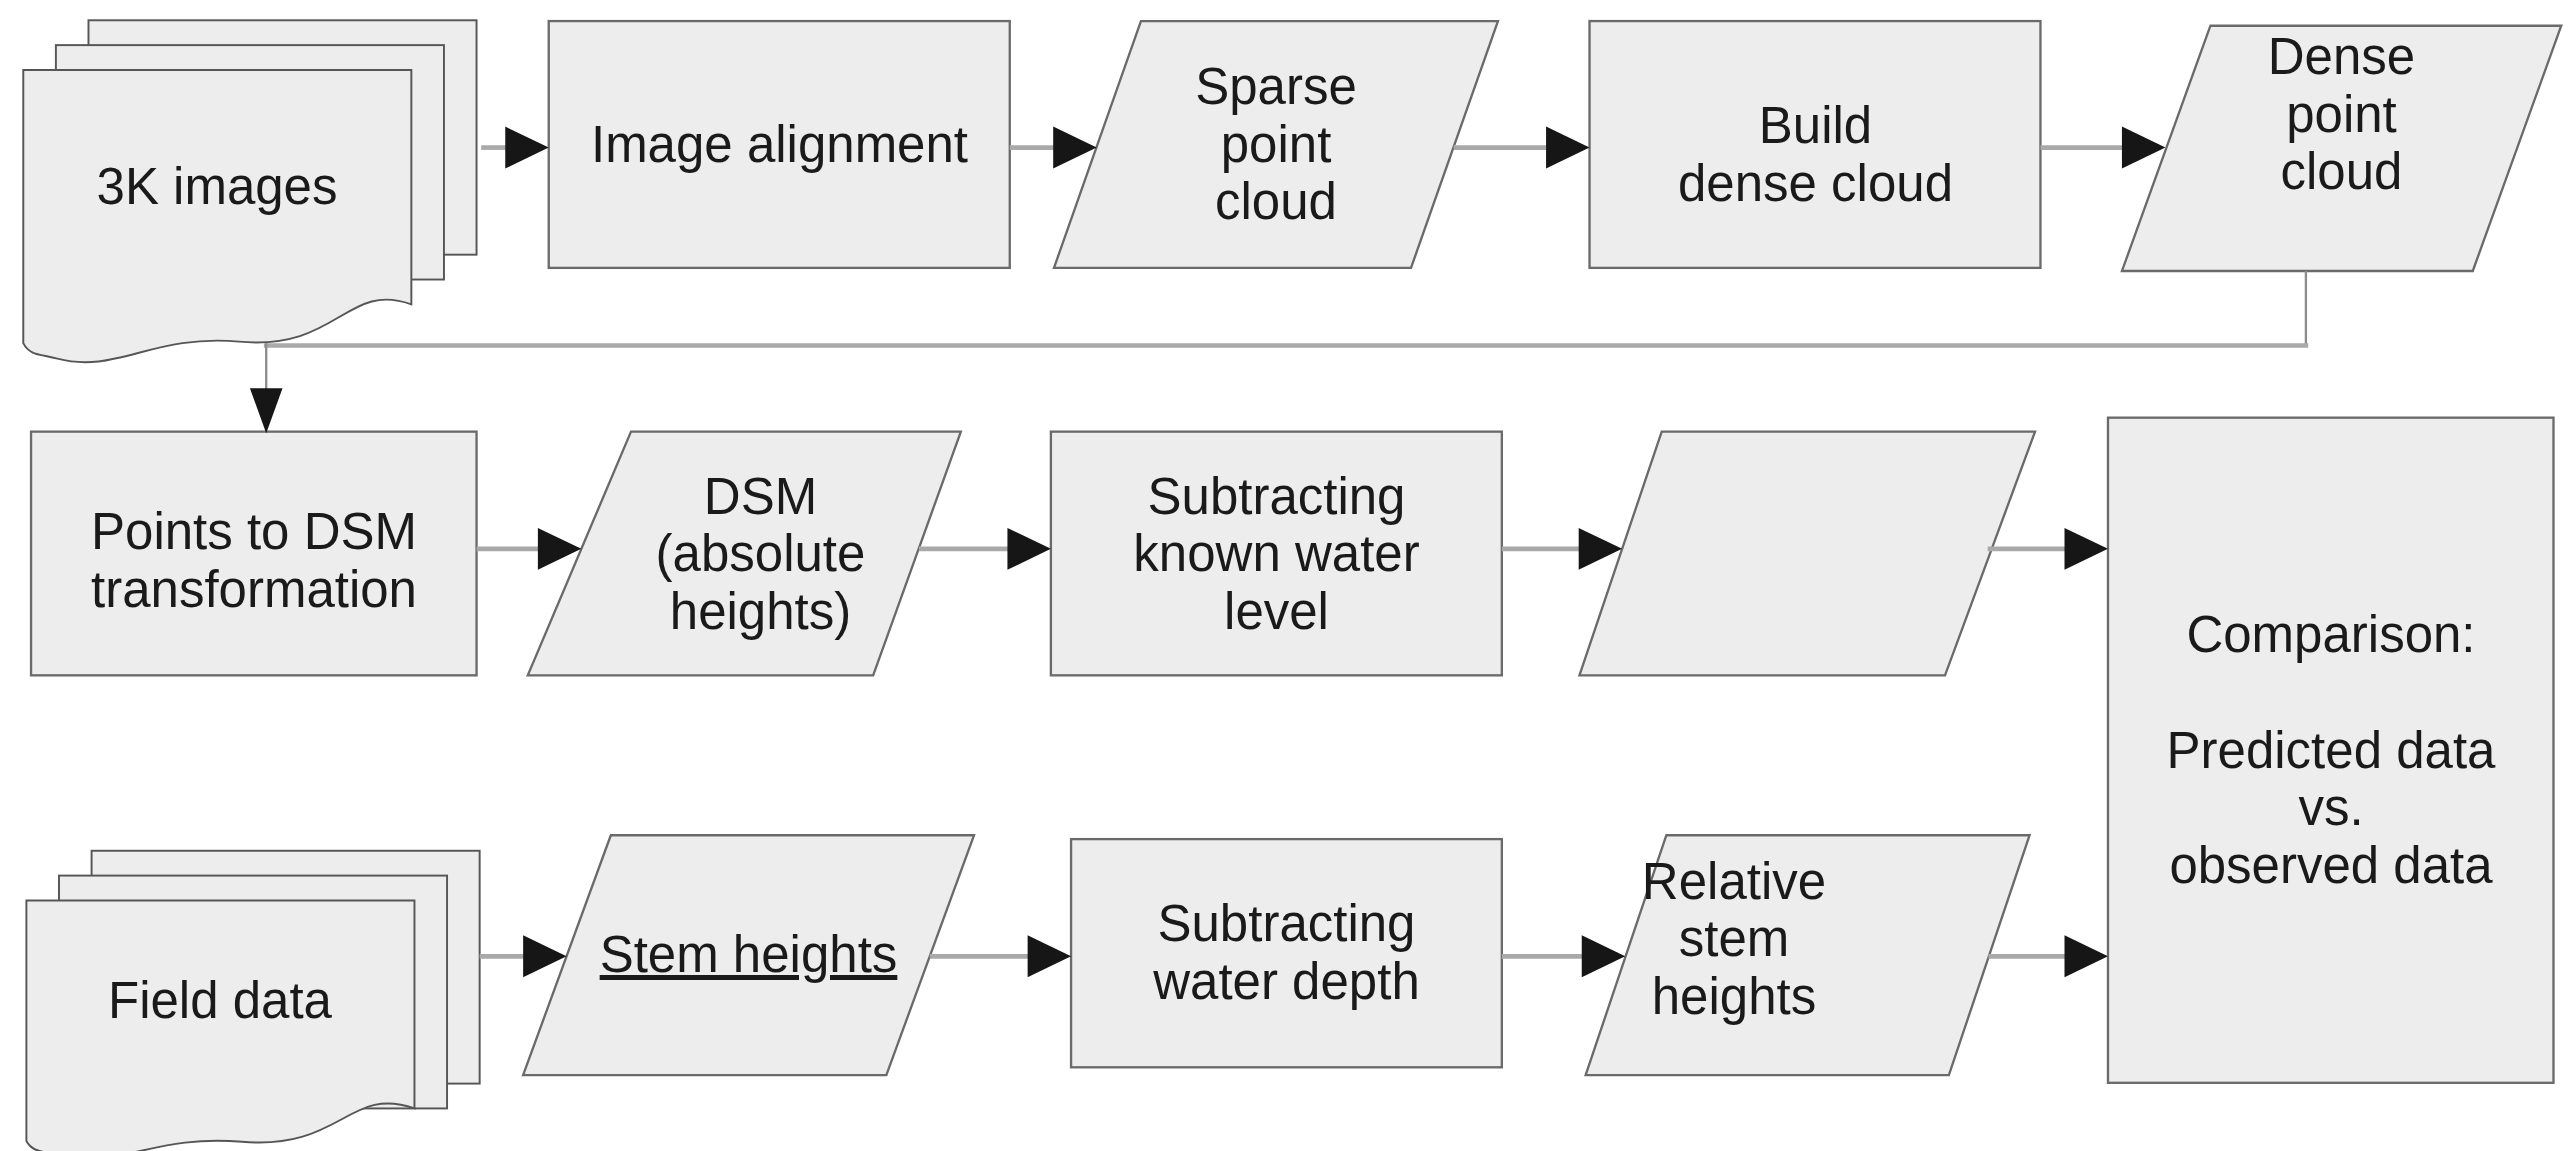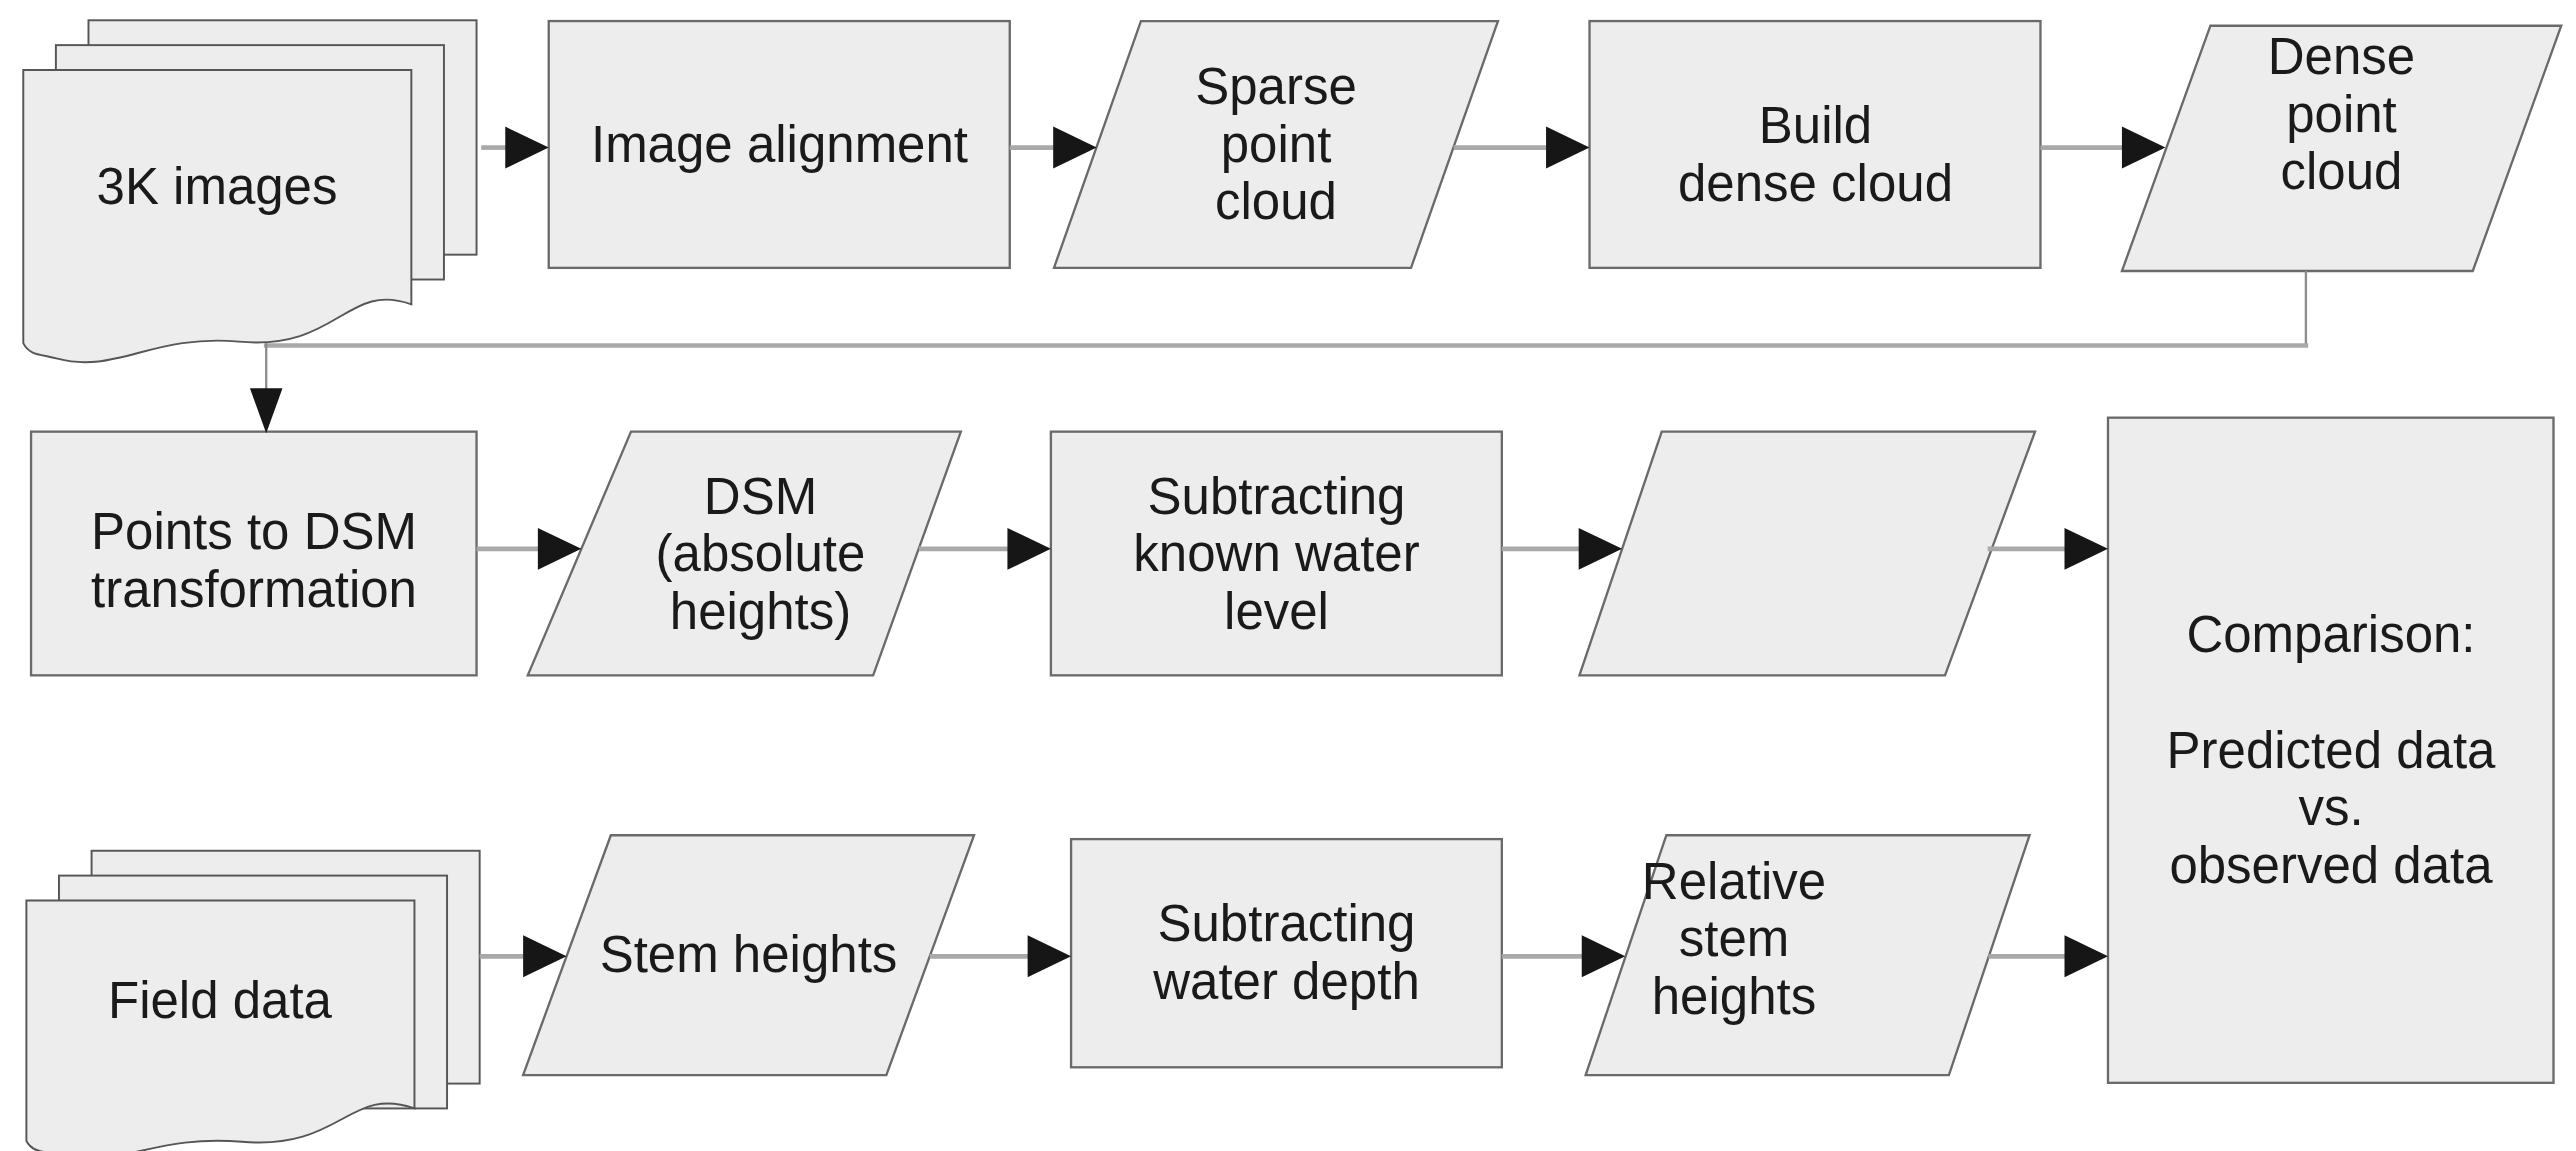--- a/index.html
+++ b/index.html
@@ -158,21 +158,21 @@
 
 
   <div class="node-label" style="left:2108px;top:418px;width:446px;height:665px;">Comparison:
 
 Predicted data
 vs.
 observed data</div>
 
   <div class="node-label" style="left:26px;top:900px;width:388px;height:202px;">Field data</div>
 
-  <div class="node-label" style="left:523px;top:835px;width:451px;height:240px;">Stem heights</div>
+  <div class="node-label" style="left:523px;top:835px;width:451px;height:240px;text-decoration:underline;">Stem heights</div>
 
   <div class="node-label" style="left:1071px;top:839px;width:431px;height:228px;">Subtracting
 water depth</div>
 
   <div class="node-label" style="left:1512px;top:835px;width:444px;height:208px;">Relative
 stem
 heights</div>
 
 </div>
 

